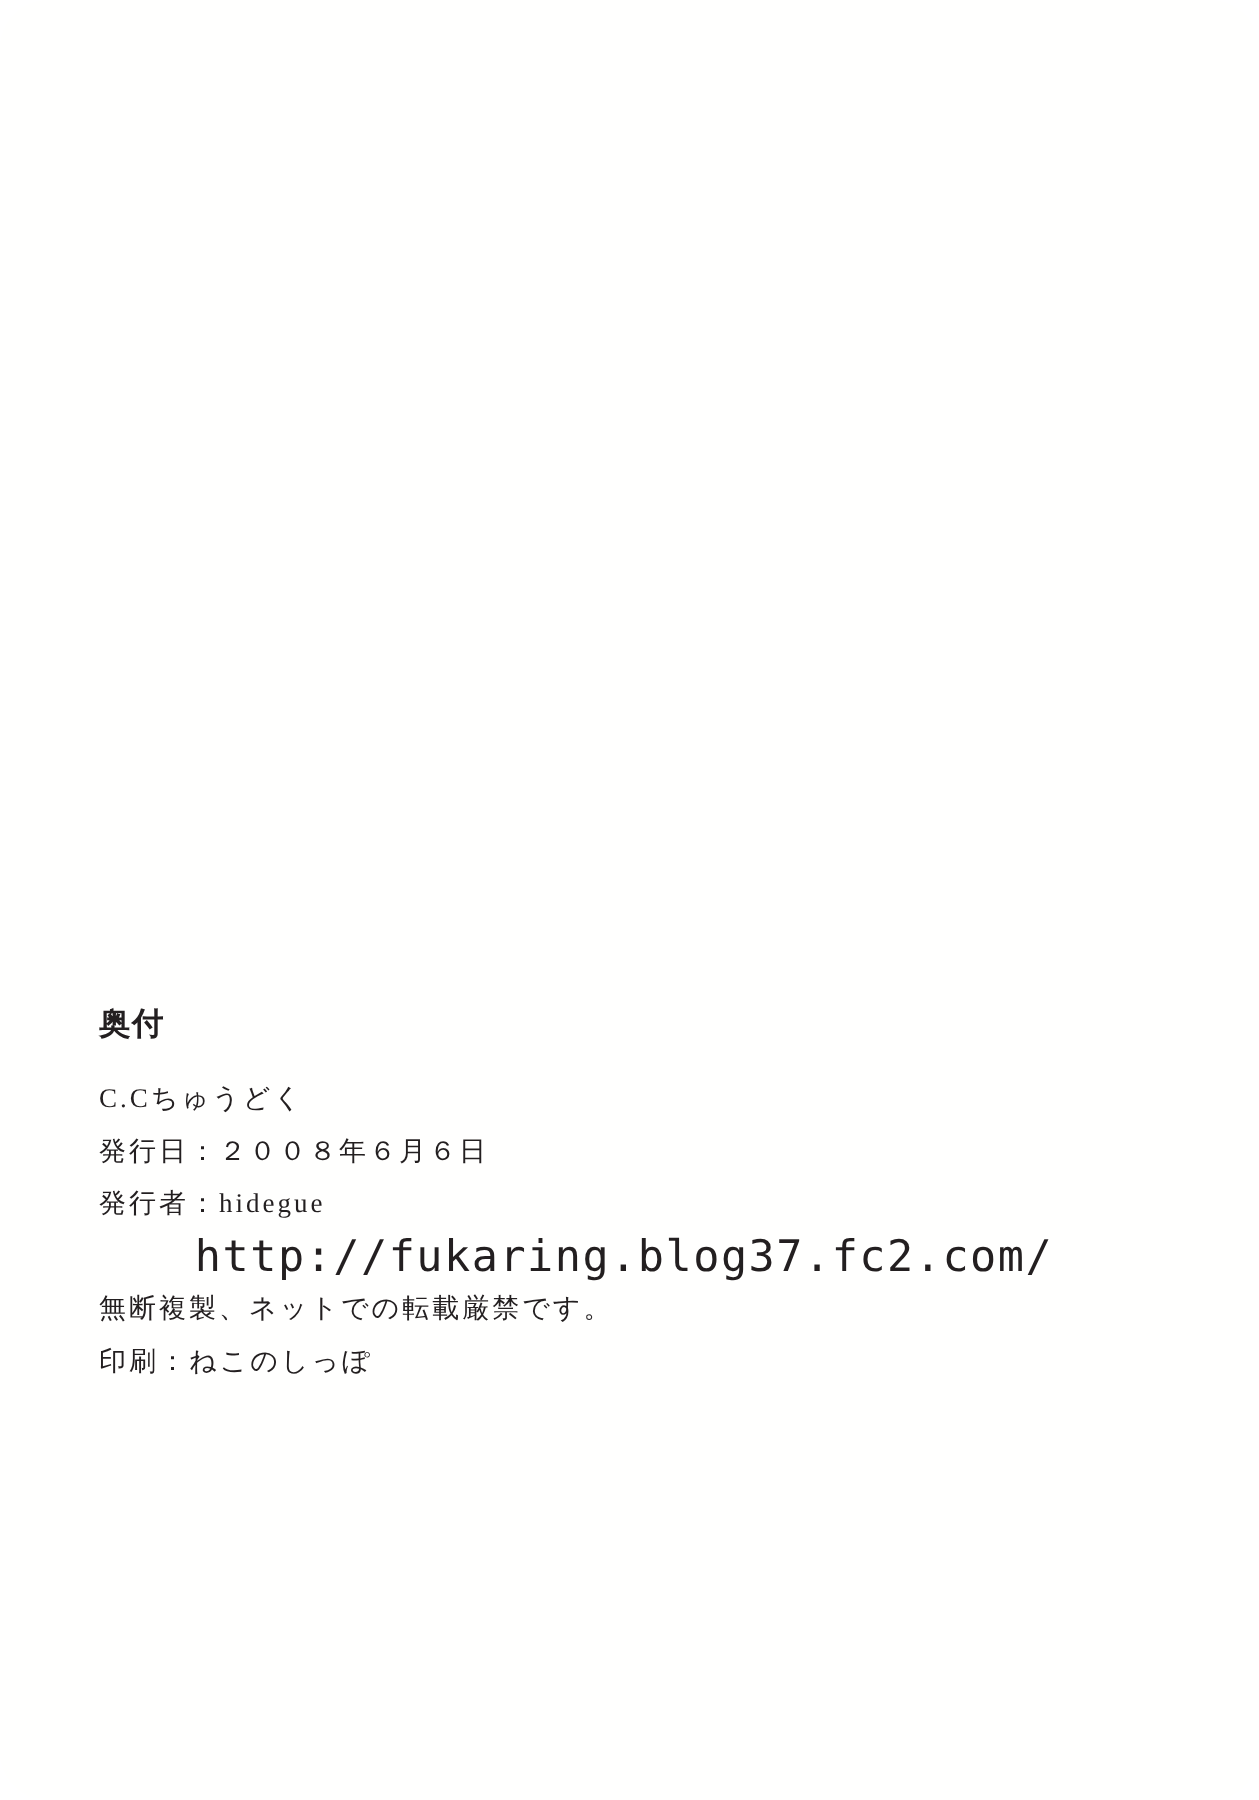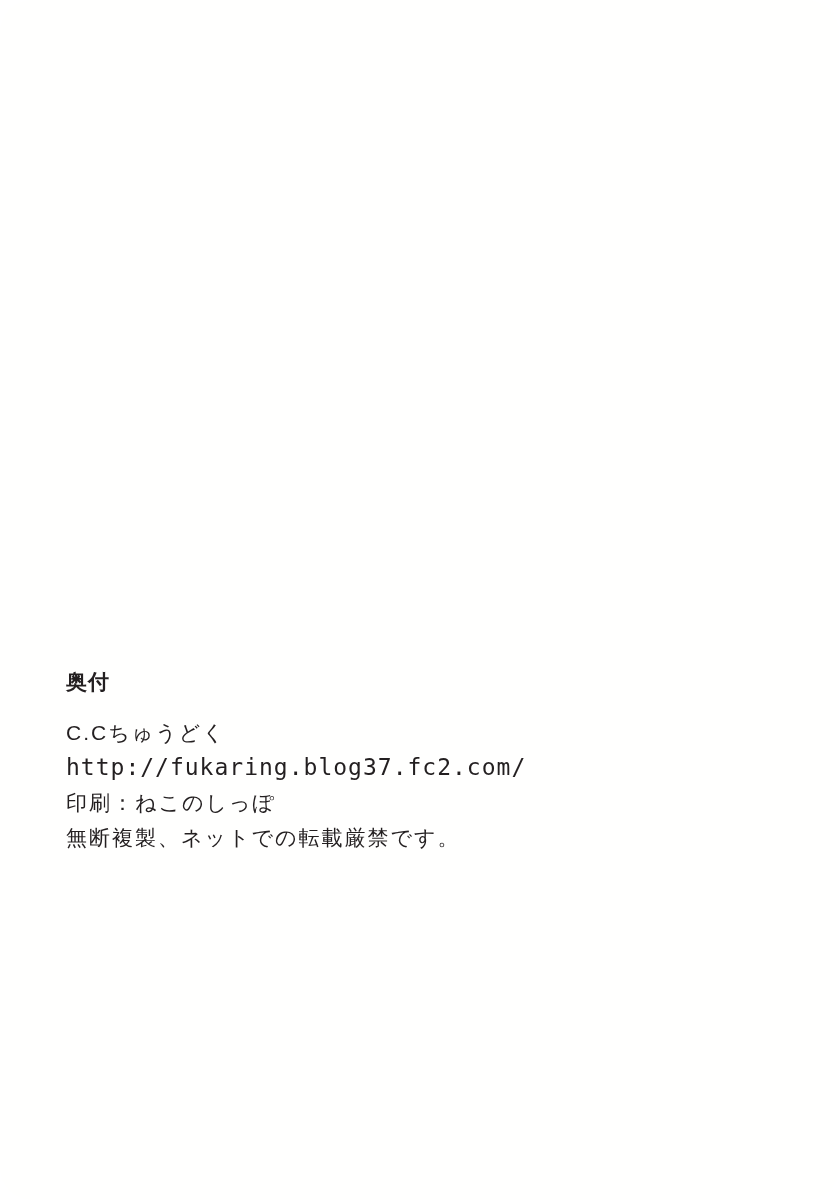--- a/index.html
+++ b/index.html
@@ -42,42 +42,45 @@
   }
   .colophon-lines li {
     font-family: "DejaVu Sans Mono", monospace;
     font-size: 25px;
     line-height: 35px;
     color: #231f20;
     white-space: pre;
     letter-spacing: 0.5px;
   }
   .colophon-lines li.jp {
-    font-family: Liberation Sans, sans-serif;
-    font-size: 21px;
+    font-family: Liberation Serif, serif;
+    font-size: 18px;
     letter-spacing: 2px;
     font-weight: 500;
   }
   .colophon-lines li.mono {
     font-family: "DejaVu Sans Mono", monospace;
-    font-size: 23px;
+    font-size: 29px;
     letter-spacing: 1px;
+    text-align: center;
   }
 </style>
 </head>
 <body>
 
 <div class="page">
 
   <div class="colophon">
 
     <div class="colophon-heading">奥付</div>
 
     <ul class="colophon-lines">
       <li class="jp">C.Cちゅうどく</li>
+      <li class="jp">発行日：２００８年６月６日</li>
+      <li class="jp">発行者：hidegue</li>
       <li class="mono">http://fukaring.blog37.fc2.com/</li>
+      <li class="jp">無断複製、ネットでの転載厳禁です。</li>
       <li class="jp">印刷：ねこのしっぽ</li>
-      <li class="jp">無断複製、ネットでの転載厳禁です。</li>
     </ul>
 
   </div>
 
 </div>
 
 </body></html>

